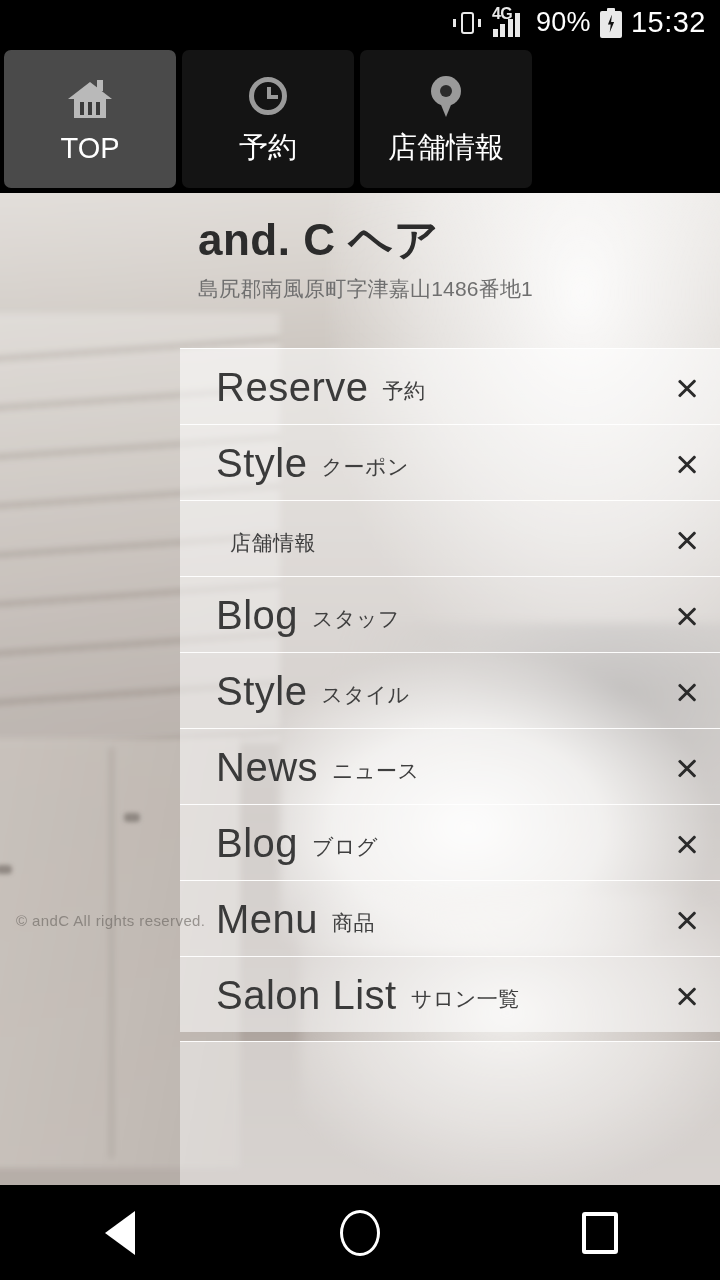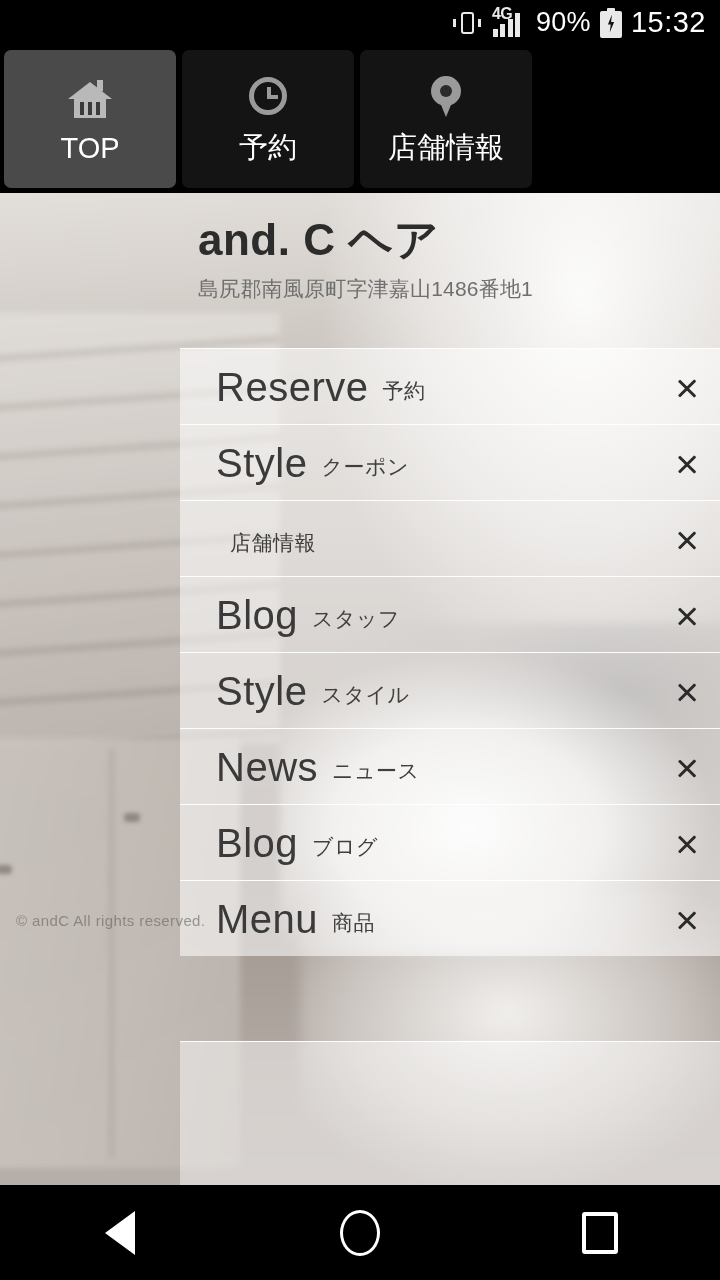--- a/index.html
+++ b/index.html
@@ -343,20 +343,25 @@
         <span class="mr-ja">ブログ</span>
         <span class="mr-chev"></span>
       </div>
 
       <div class="menu-row">
         <span class="mr-en">Menu</span>
         <span class="mr-ja">商品</span>
         <span class="mr-chev"></span>
       </div>
 
+      <div class="menu-row">
+        <span class="mr-en">Salon List</span>
+        <span class="mr-ja">サロン一覧</span>
+        <span class="mr-chev"></span>
+      </div>
 
       <div id="panel-tail" style="top: 693px;"></div>
     </div>
 
   </div>
 
   <div id="footer">© andC All rights reserved.</div>
 
   <div id="navbar">
     <div class="nav-btn">

